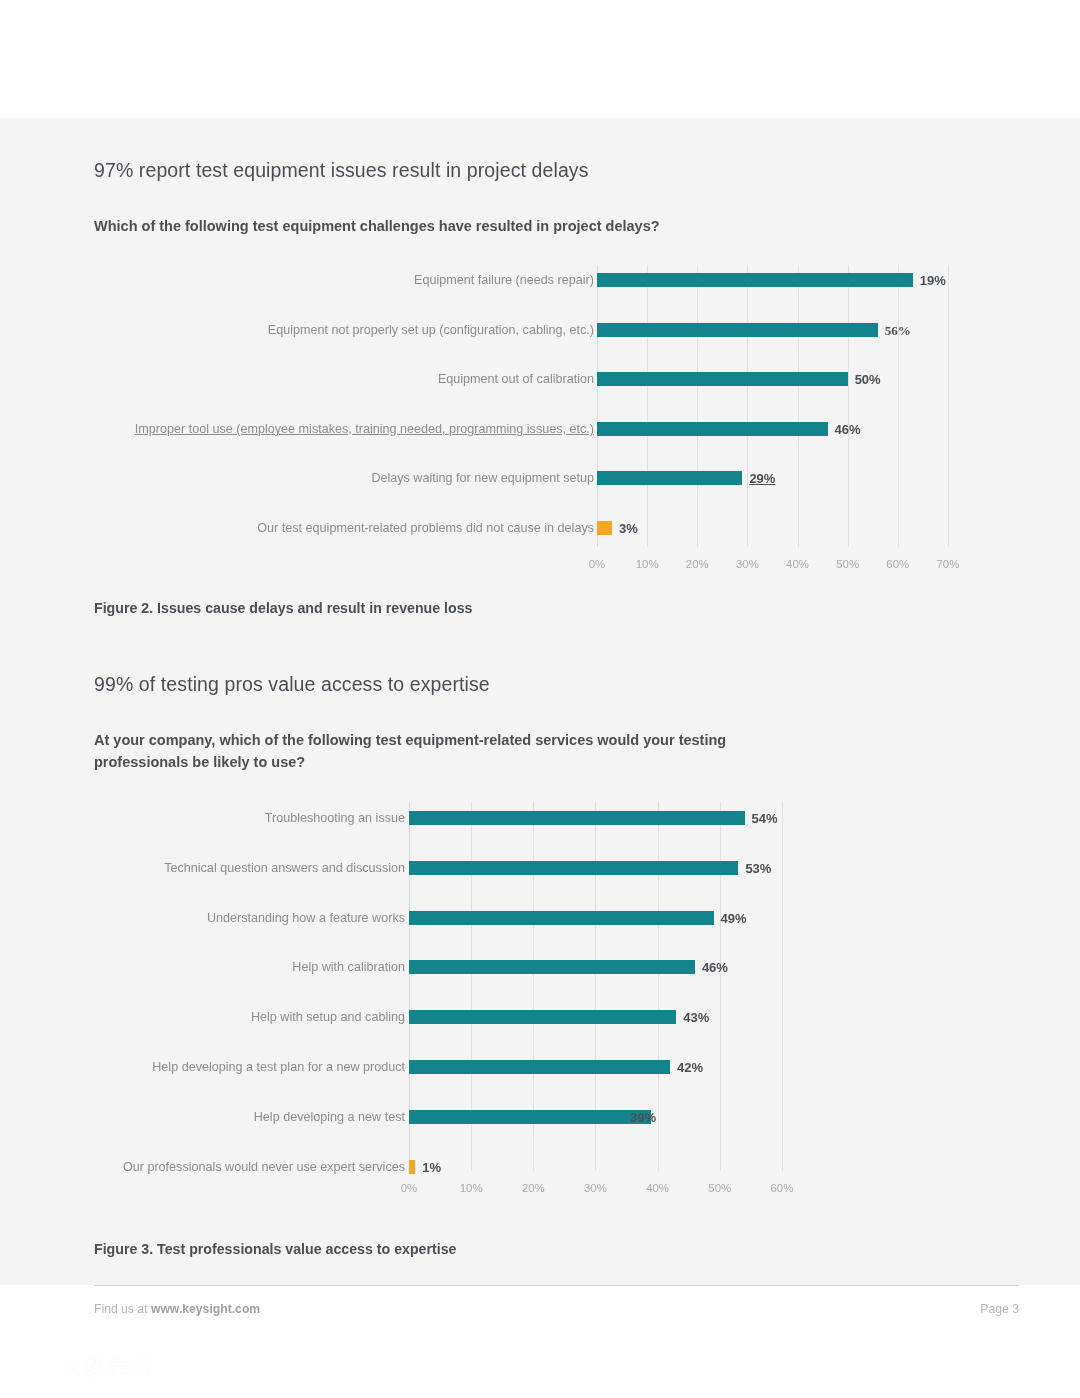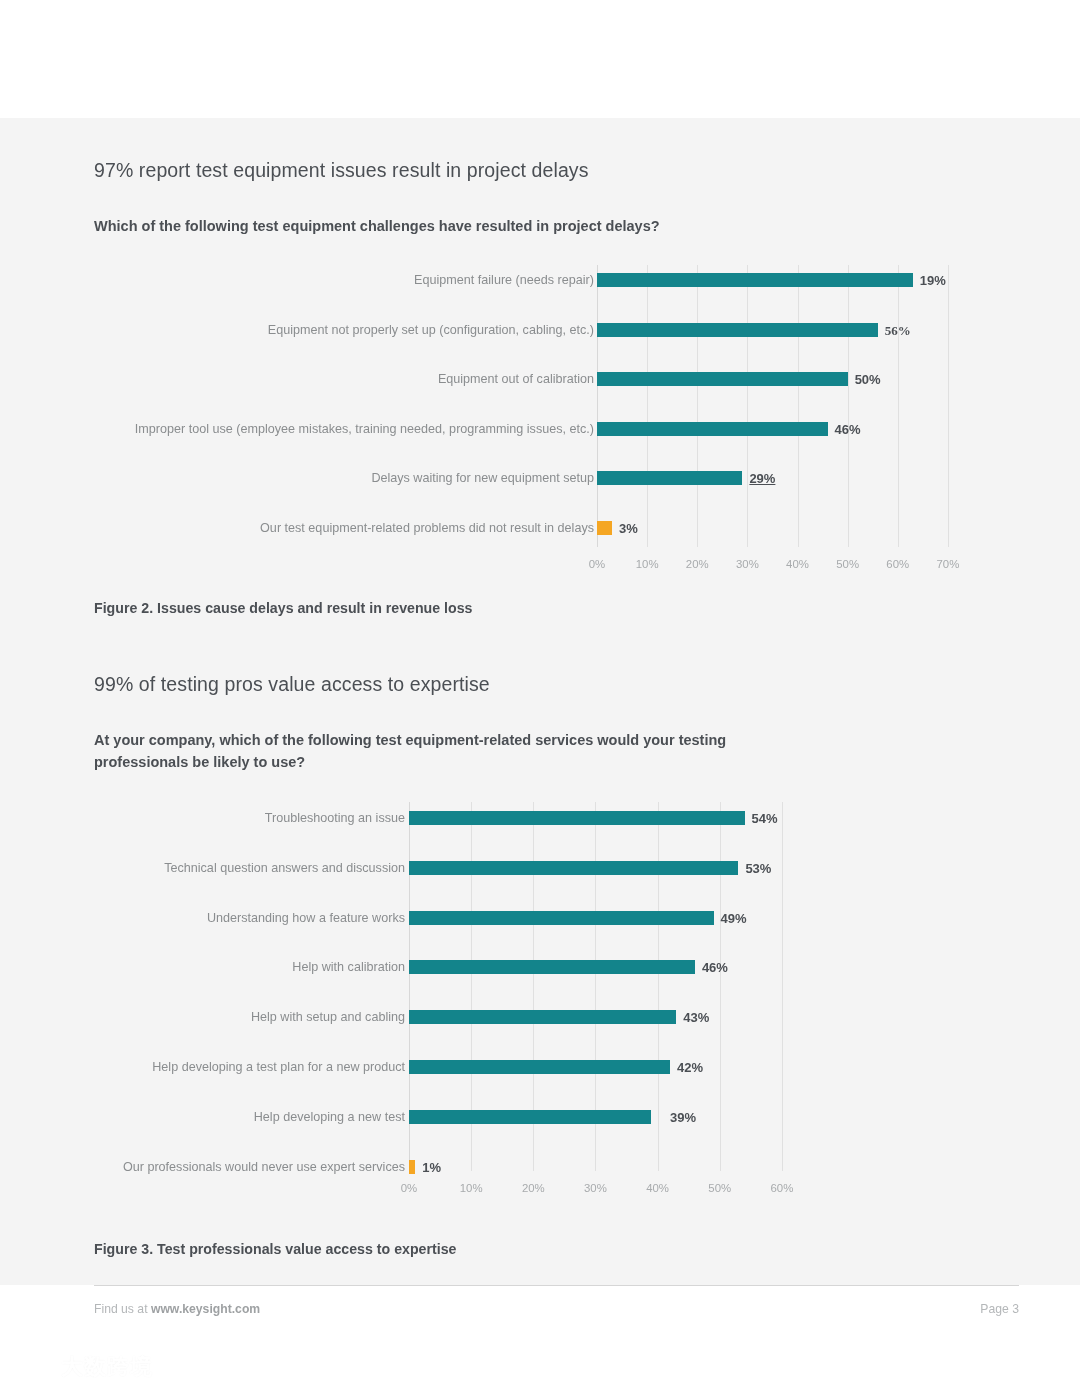--- a/index.html
+++ b/index.html
@@ -172,31 +172,31 @@
       <div class="bar-label" style="top: 58.6px; left: 0px; width: 595px; padding-right: 1px;">Equipment not properly set up (configuration, cabling, etc.)</div>
       <div class="bar" style="left: 597px; top: 57.6px; width: 280.728px; background: rgb(19, 132, 139);"></div>
       <div class="bar-value" style="left: 884.728px; top: 58.6px; font-family: Liberation Serif, serif;">56%</div>
     </div>
     <div class="bar-row" style="top: 0px;">
       <div class="bar-label" style="top: 108.2px; left: 0px; width: 595px; padding-right: 1px;">Equipment out of calibration</div>
       <div class="bar" style="left: 597px; top: 107.2px; width: 250.65px; background: rgb(19, 132, 139);"></div>
       <div class="bar-value" style="left: 854.65px; top: 108.2px;">50%</div>
     </div>
     <div class="bar-row" style="top: 0px;">
-      <div class="bar-label" style="top: 157.8px; left: 0px; width: 595px; padding-right: 1px;">Improper tool use (employee mistakes, training needed, programming issues, etc.)</div>
+      <div class="bar-label" style="top: 157.8px; left: 0px; width: 595px; padding-right: 1px; text-decoration: underline;">Improper tool use (employee mistakes, training needed, programming issues, etc.)</div>
       <div class="bar" style="left: 597px; top: 156.8px; width: 230.598px; background: rgb(19, 132, 139);"></div>
       <div class="bar-value" style="left: 834.598px; top: 157.8px;">46%</div>
     </div>
     <div class="bar-row" style="top: 0px;">
       <div class="bar-label" style="top: 207.4px; left: 0px; width: 595px; padding-right: 1px;">Delays waiting for new equipment setup</div>
       <div class="bar" style="left: 597px; top: 206.4px; width: 145.377px; background: rgb(19, 132, 139);"></div>
       <div class="bar-value" style="left: 749.377px; top: 207.4px; text-decoration: underline;">29%</div>
     </div>
     <div class="bar-row" style="top: 0px;">
-      <div class="bar-label" style="top: 257px; left: 0px; width: 595px; padding-right: 1px;">Our test equipment-related problems did not result in delays</div>
+      <div class="bar-label" style="top: 257px; left: 0px; width: 595px; padding-right: 1px;">Our test equipment-related problems did not cause in delays</div>
       <div class="bar alt" style="left: 597px; top: 256px; width: 15.039px; background: rgb(245, 166, 35);"></div>
       <div class="bar-value" style="left: 619.039px; top: 257px;">3%</div>
     </div>
     <div class="tick" style="left: 572px; top: 294px; width: 50px;">0%</div>
     <div class="tick" style="left: 622.13px; top: 294px; width: 50px;">10%</div>
     <div class="tick" style="left: 672.26px; top: 294px; width: 50px;">20%</div>
     <div class="tick" style="left: 722.39px; top: 294px; width: 50px;">30%</div>
     <div class="tick" style="left: 772.52px; top: 294px; width: 50px;">40%</div>
     <div class="tick" style="left: 822.65px; top: 294px; width: 50px;">50%</div>
     <div class="tick" style="left: 872.78px; top: 294px; width: 50px;">60%</div>
@@ -242,21 +242,21 @@
       <div class="bar-value" style="left: 683.245px; top: 209.2px;">43%</div>
     </div>
     <div class="bar-row" style="top: 0px;">
       <div class="bar-label" style="top: 259px; left: 0px; width: 406px; padding-right: 1px;">Help developing a test plan for a new product</div>
       <div class="bar" style="left: 409px; top: 258px; width: 261.03px; background: rgb(19, 132, 139);"></div>
       <div class="bar-value" style="left: 677.03px; top: 259px;">42%</div>
     </div>
     <div class="bar-row" style="top: 0px;">
       <div class="bar-label" style="top: 308.8px; left: 0px; width: 406px; padding-right: 1px;">Help developing a new test</div>
       <div class="bar" style="left: 409px; top: 307.8px; width: 242.385px; background: rgb(19, 132, 139);"></div>
-      <div class="bar-value" style="left: 670px; top: 308.8px; text-align: center;">39%</div>
+      <div class="bar-value" style="left: 630px; top: 308.8px; text-align: center;">39%</div>
     </div>
     <div class="bar-row" style="top: 0px;">
       <div class="bar-label" style="top: 358.6px; left: 0px; width: 406px; padding-right: 1px;">Our professionals would never use expert services</div>
       <div class="bar alt" style="left: 409px; top: 357.6px; width: 6.215px; background: rgb(245, 166, 35);"></div>
       <div class="bar-value" style="left: 422.215px; top: 358.6px;">1%</div>
     </div>
     <div class="tick" style="left: 384px; top: 381px; width: 50px;">0%</div>
     <div class="tick" style="left: 446.15px; top: 381px; width: 50px;">10%</div>
     <div class="tick" style="left: 508.3px; top: 381px; width: 50px;">20%</div>
     <div class="tick" style="left: 570.45px; top: 381px; width: 50px;">30%</div>

